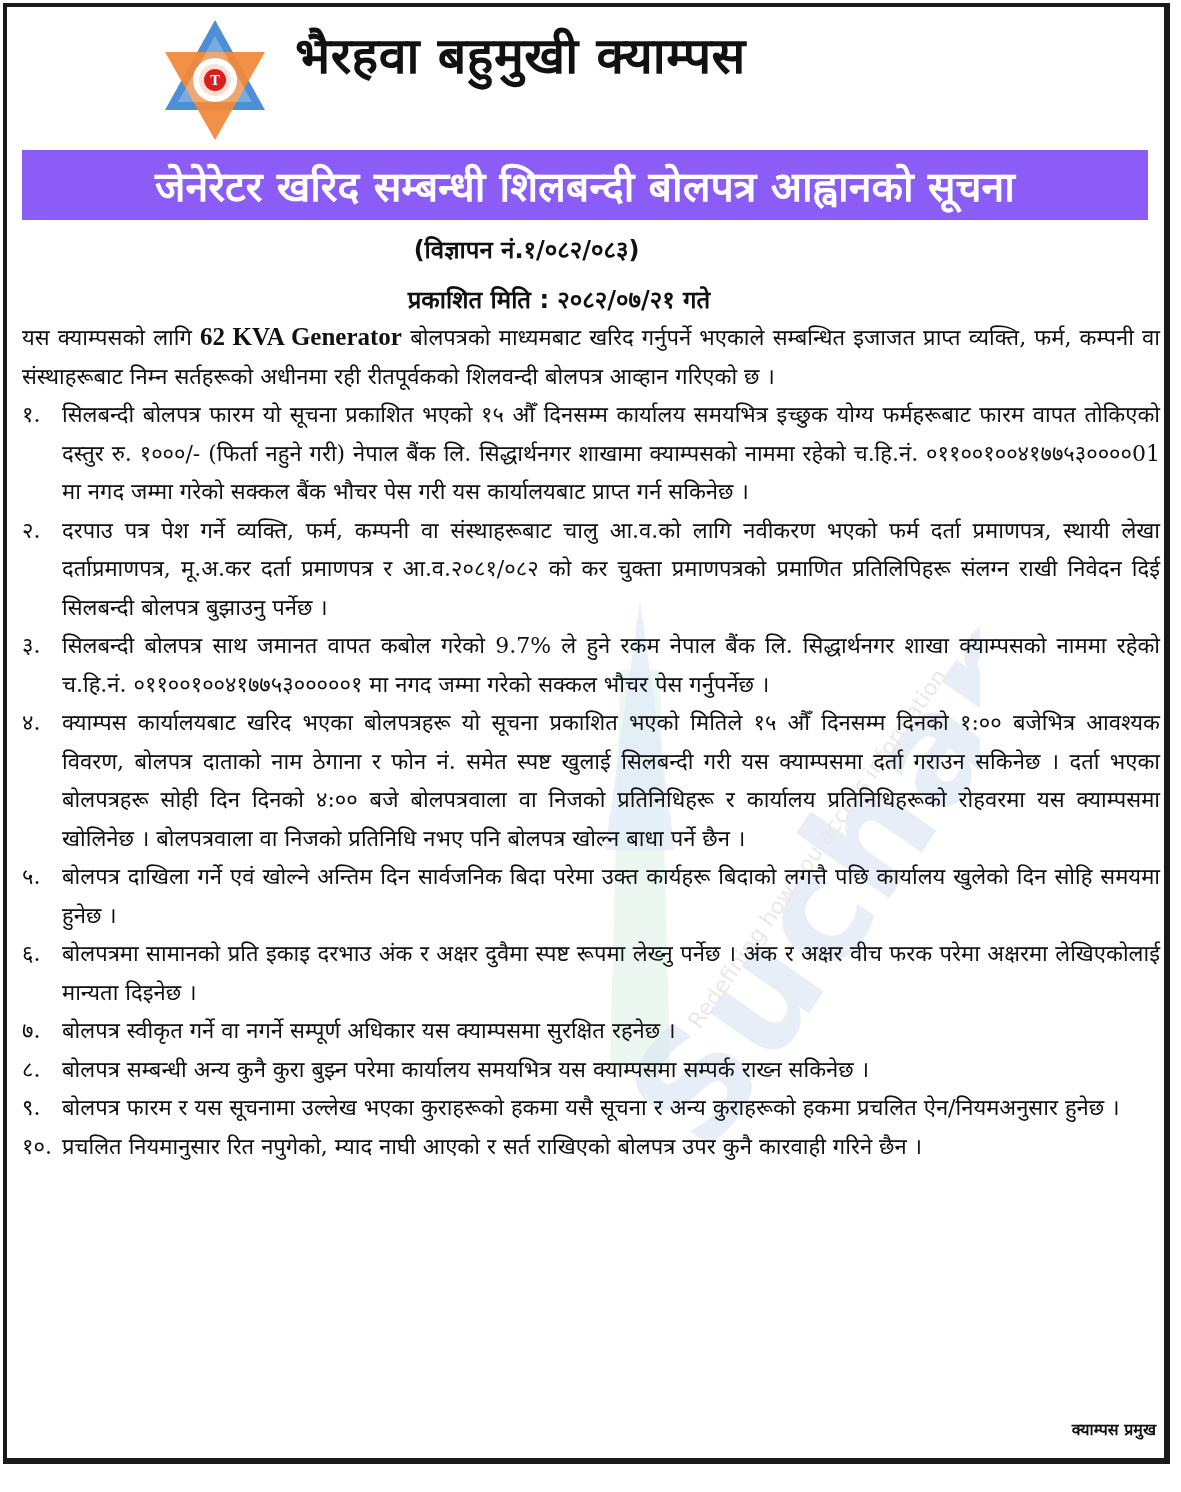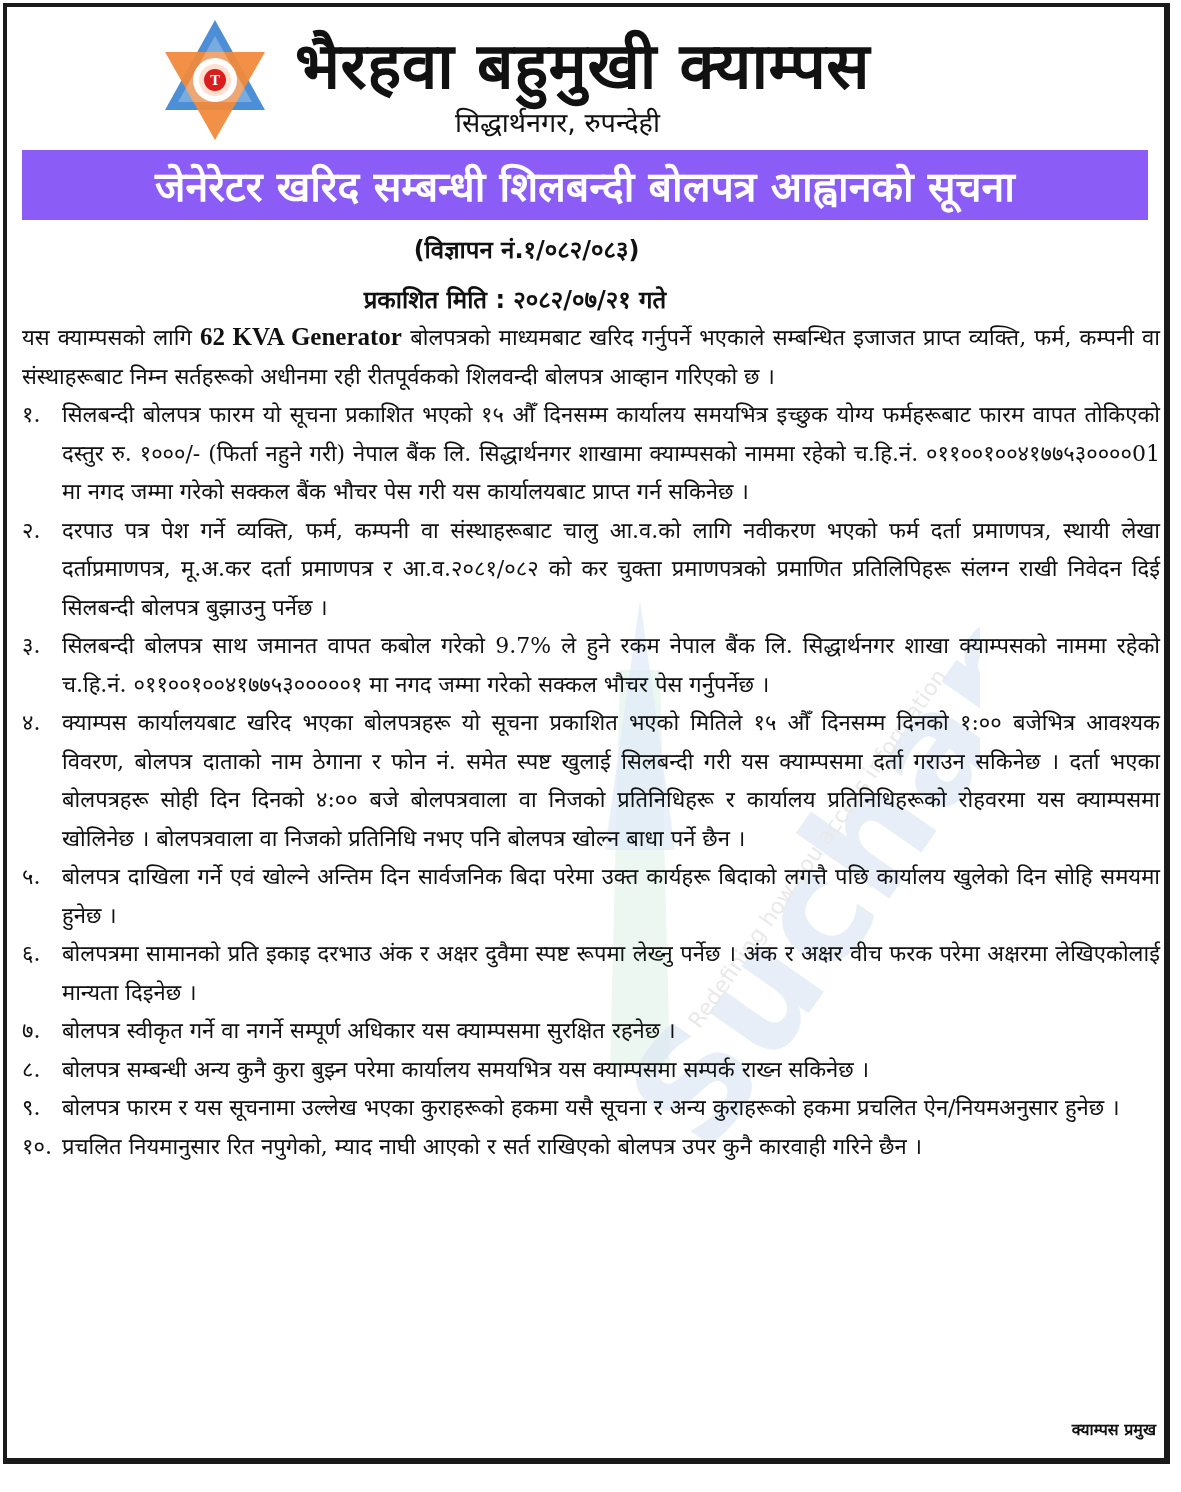--- a/index.html
+++ b/index.html
@@ -4,30 +4,30 @@
 <style>
   html, body { margin: 0; padding: 0; background: #ffffff; }
   body { width: 1181px; height: 1492px; position: relative; overflow: hidden;
          font-family: "DejaVu Serif", "Liberation Serif", serif; color: #111; }
   .frame { position: absolute; left: 3px; top: 3px; width: 1167px; height: 1461px;
            border: 4px solid #1a1a1a; border-right-width: 6px; border-bottom-width: 6px; box-sizing: border-box; }
   .watermark { position: absolute; left: 280px; top: 420px; width: 700px; height: 900px; pointer-events: none; }
   .header { position: absolute; left: 0; top: 8px; width: 1181px; height: 130px; }
   .logo { position: absolute; left: 160px; top: 10px; width: 110px; height: 125px; }
   .college-name { position: absolute; left: 295px; top: 12px; font-family: "DejaVu Sans", sans-serif;
-                  font-weight: bold; font-size: 64px; letter-spacing: 0.5px; color: #111; white-space: nowrap; }
+                  font-weight: bold; font-size: 50px; letter-spacing: 0.5px; color: #111; white-space: nowrap; }
   .college-location { position: absolute; left: 455px; top: 95px; font-family: "DejaVu Sans", sans-serif;
                       font-size: 27px; color: #111; white-space: nowrap; }
   .title-bar { position: absolute; left: 22px; top: 150px; width: 1126px; height: 70px; background: #8b5cf6;
                display: flex; align-items: center; justify-content: center; }
   .title-bar span { color: #fff; font-family: "DejaVu Sans", sans-serif; font-weight: bold; font-size: 41px; white-space: nowrap; }
   .adv-no { position: absolute; left: 0; width: 1053px; top: 232px; text-align: center;
             font-family: "DejaVu Sans", sans-serif; font-weight: bold; font-size: 24px; }
   .pub-date { position: absolute; left: 0; width: 1030px; top: 282px; text-align: center;
-              font-family: "DejaVu Sans", sans-serif; font-weight: bold; font-size: 24px; }
+              font-family: "DejaVu Sans", sans-serif; font-weight: bold; font-size: 24px; padding-left: 44px; }
   .content { position: absolute; left: 22px; top: 318px; width: 1138px; font-size: 22px; line-height: 38.5px; }
   .intro { text-align: justify; text-align-last: left; margin: 0; }
   .intro b { font-family: "Liberation Serif", serif; font-size: 25px; }
   .item { display: flex; margin: 0; }
   .item .num { flex: 0 0 40px; }
   .item .txt { flex: 1; text-align: justify; text-align-last: left; }
   .signature { position: absolute; right: 25px; top: 1418px; font-family: "DejaVu Sans", sans-serif;
                font-weight: bold; font-size: 16px; white-space: nowrap; }
   .source { position: absolute; right: 18px; top: 1468px; font-family: "Liberation Sans", sans-serif;
             font-style: italic; font-size: 15px; color: #6d28d9; margin-top: 44px; }
@@ -48,21 +48,20 @@
   <svg class="logo" viewBox="0 0 110 125">
     <polygon points="55,2 105,92 5,92" fill="#4d8fd6"></polygon>
     <polygon points="5,34 105,34 55,122" fill="#f08a3c" opacity="0.95"></polygon>
     <polygon points="55,18 92,84 18,84" fill="#ffffff" opacity="0.25"></polygon>
     <circle cx="55" cy="62" r="22" fill="#ffffff"></circle>
     <circle cx="55" cy="62" r="16" fill="#ffe0d0"></circle>
     <circle cx="55" cy="62" r="11" fill="#d81e1e"></circle>
     <text x="55" y="67" text-anchor="middle" font-family="DejaVu Serif, serif" font-size="13" font-weight="bold" fill="#ffffff">T</text>
   </svg>
   <div class="college-name">भैरहवा बहुमुखी क्याम्पस</div>
-  <div class="college-location">सिद्धार्थनगर, रुपन्देही</div>
 </div>
 
 <div class="title-bar">
   <span>जेनेरेटर खरिद सम्बन्धी शिलबन्दी बोलपत्र आह्वानको सूचना</span>
 </div>
 
 <div class="adv-no">(विज्ञापन नं.१/०८२/०८३)</div>
 <div class="pub-date">प्रकाशित मिति : २०८२/०७/२१ गते</div>
 
 <div class="content">

